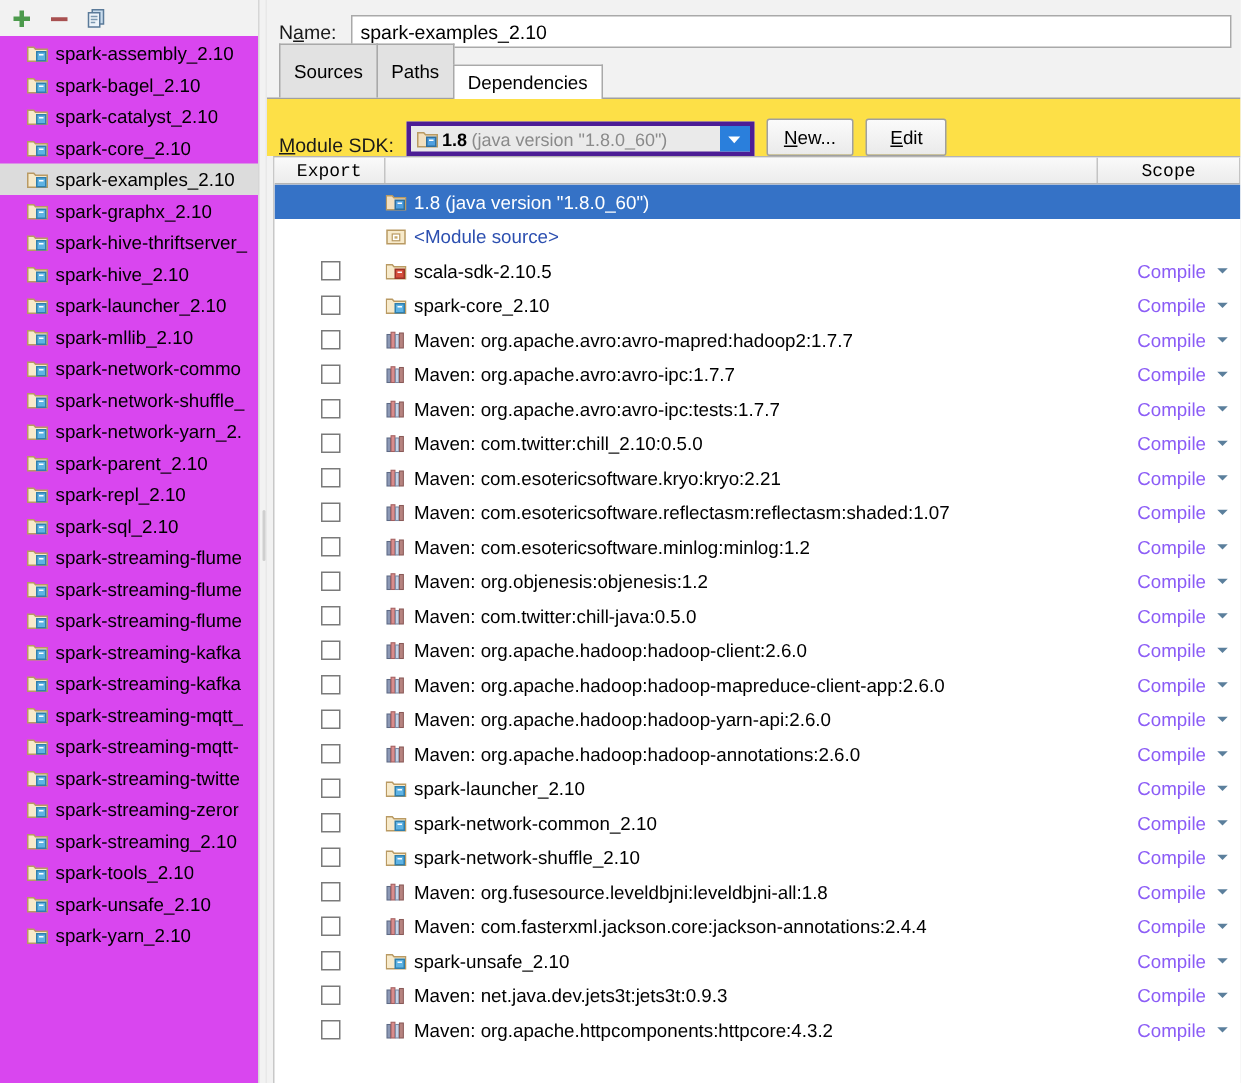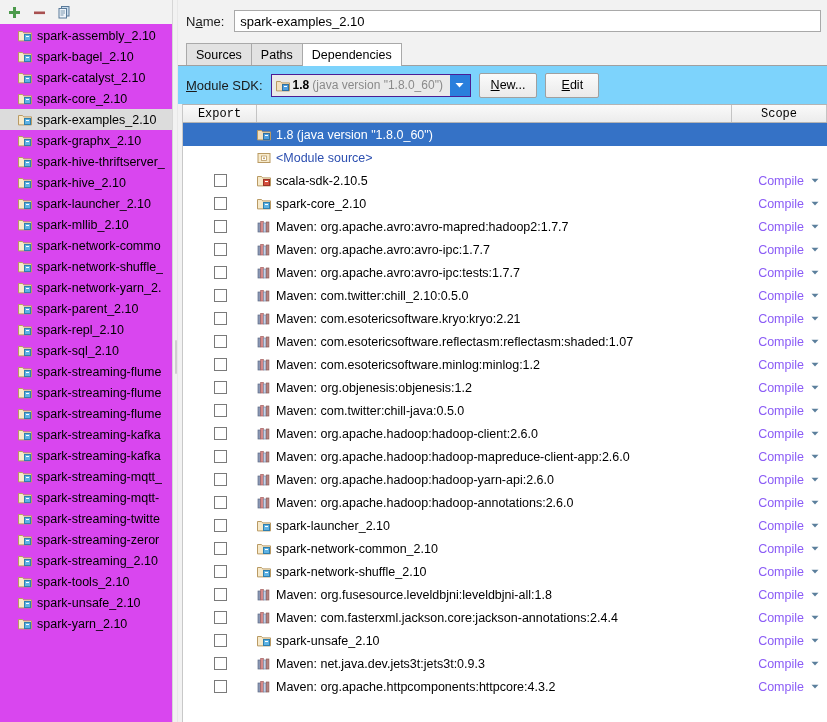--- a/index.html
+++ b/index.html
@@ -96,21 +96,21 @@
 
   
   #tabs {
     height: 24px; min-height: 24px;
     display: flex; align-items: flex-end;
     padding-left: 8px;
     position: relative;
     border-bottom: 1px solid #a0a0a0;
   }
   .tab {
-    height: 22px;
+    height: 36px;
     padding: 0 9px;
     display: flex; align-items: center;
     font-size: 12.5px;
     background: #e2e2e2;
     border: 1px solid #a9a9a9;
     border-bottom: none;
     margin-right: -1px;
     position: relative;
     color: #000;
     cursor: default;
@@ -118,30 +118,30 @@
   .tab.active {
     background: #ffffff;
     height: 23px;
     z-index: 3;
     margin-bottom: -1px;
   }
 
   
   #sdk-row {
     height: 38px; min-height: 38px;
-    display: flex; align-items: center;
+    display: flex; align-items: flex-end;
     padding-left: 8px;
     gap: 8px;
-    background: #7dd3fc;
+    background: #fde047;
   }
   #sdk-label { font-size: 13px; white-space: nowrap; }
   #sdk-combo {
-    width: 200px; height: 23px;
+    width: 232px; height: 23px;
     background: #eaeaea;
-    border: 1px solid #4c1d95;
+    border: 3px solid #4c1d95;
     display: flex; align-items: center;
     padding-left: 4px;
     overflow: hidden;
     position: relative;
     cursor: default;
   }
   #sdk-combo .sdk-text {
     flex: 1;
     display: flex; align-items: center; gap: 3px;
     font-size: 12px;

